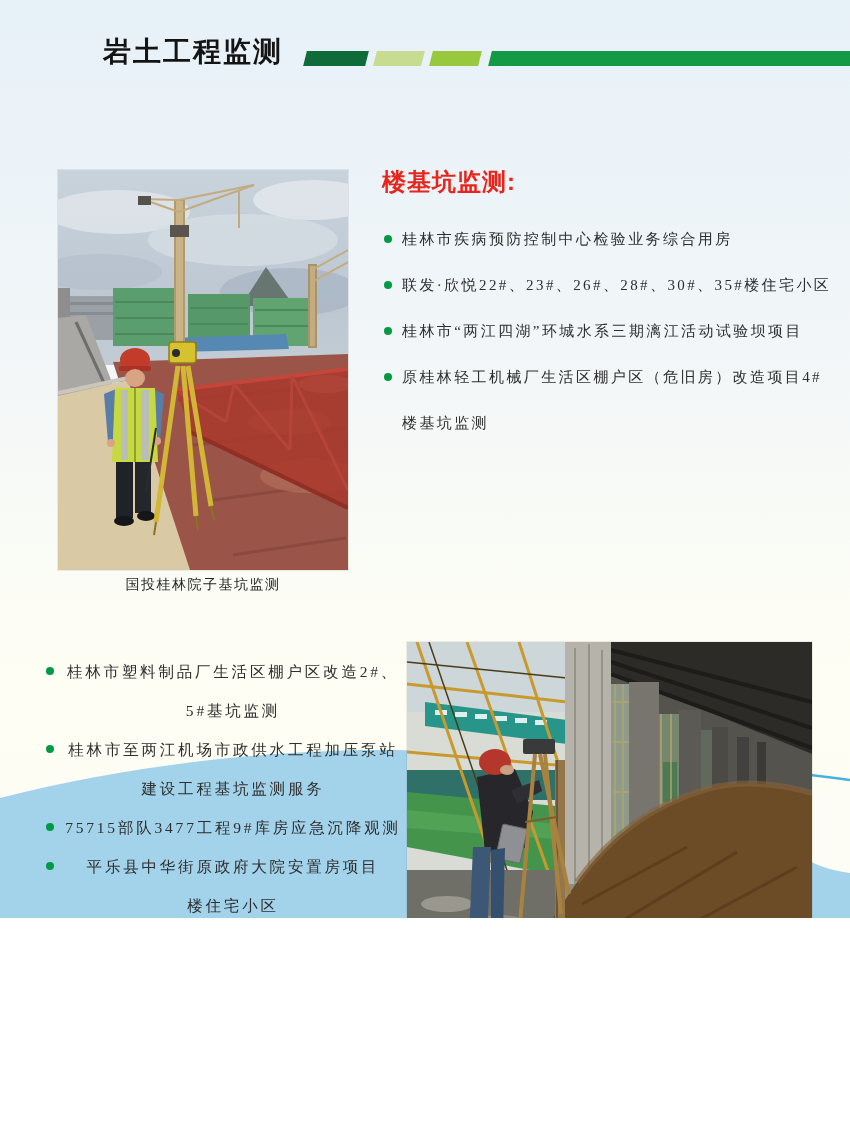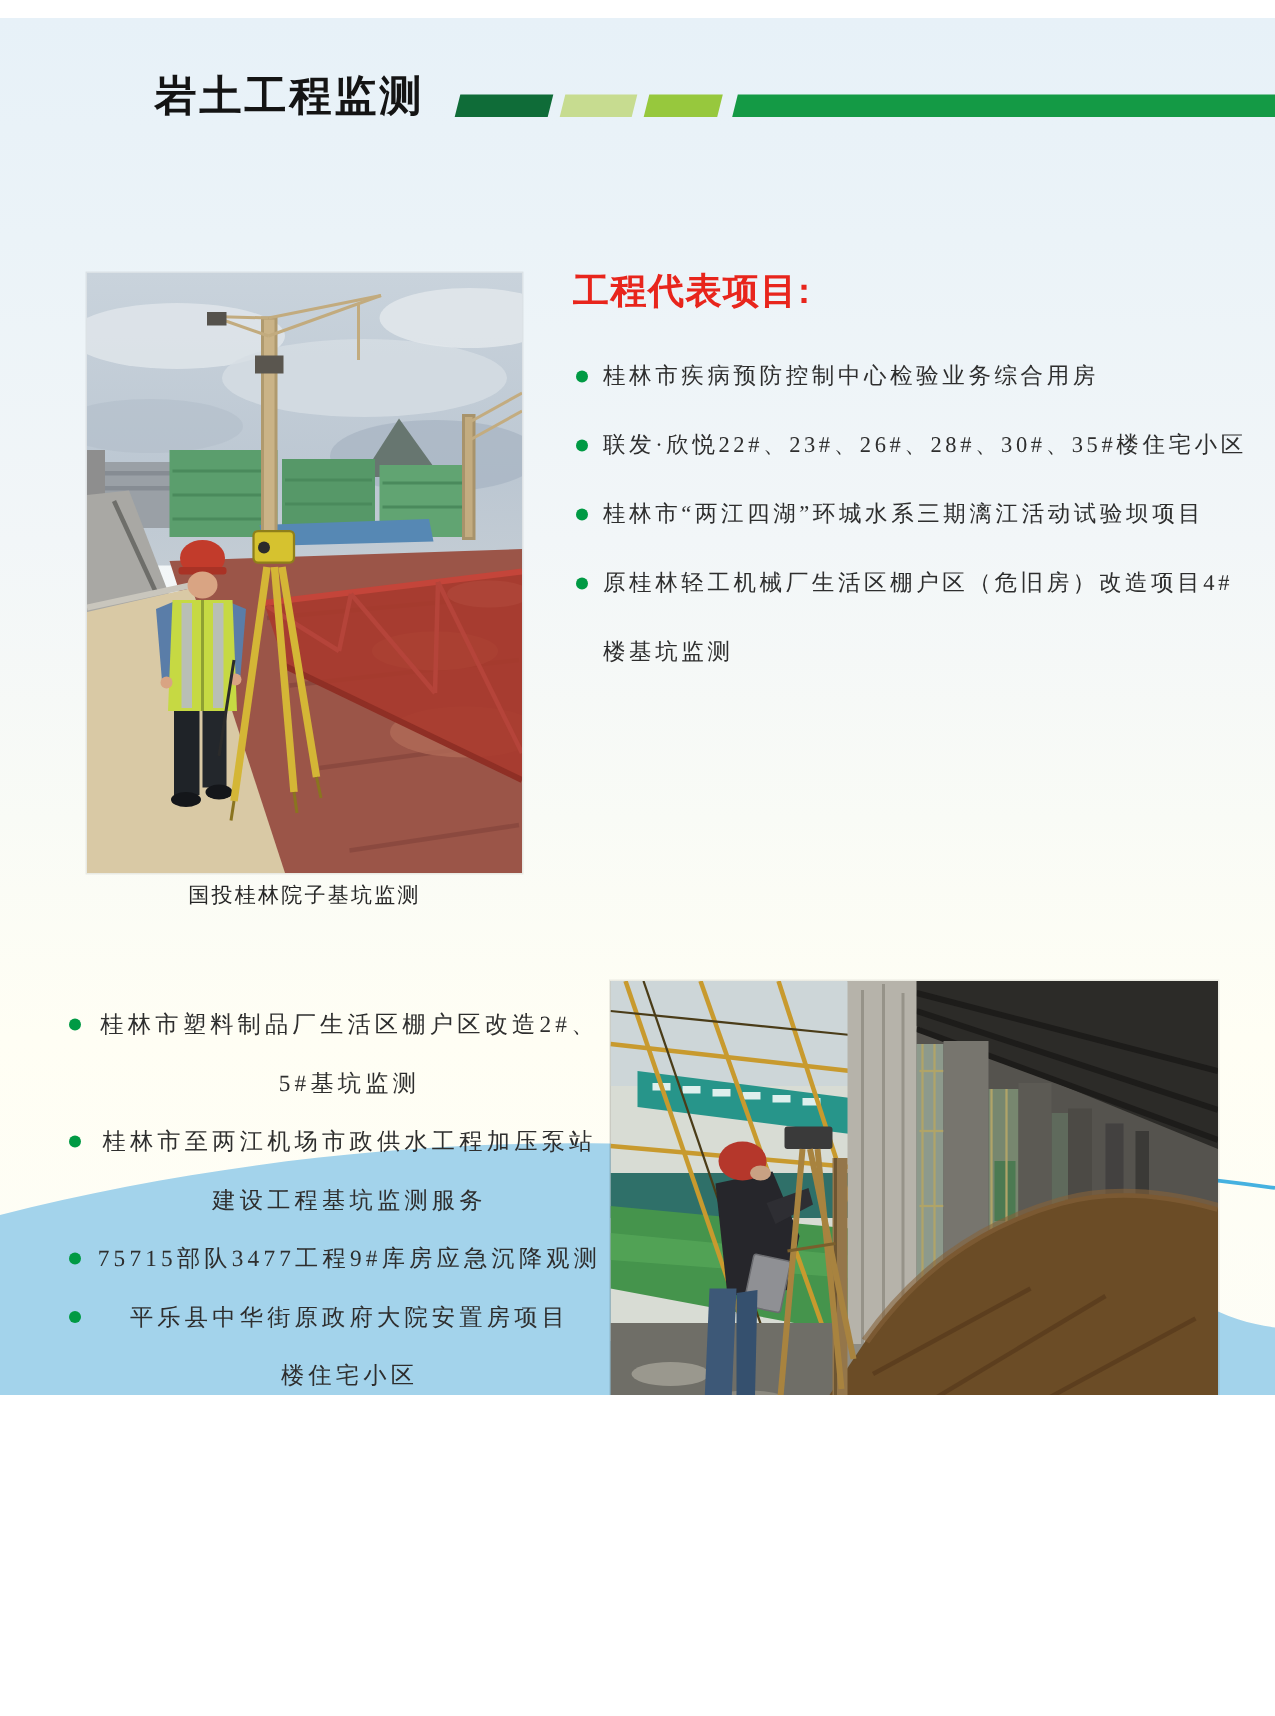--- a/index.html
+++ b/index.html
@@ -1,17 +1,17 @@
 <!DOCTYPE html>
 <html><head>
 <meta charset="utf-8">
 <style>
   html,body{margin:0;padding:0;background:#ffffff;}
   .page{
-    position:relative;width:850px;height:918px;overflow:hidden;margin:12px auto;
+    position:relative;width:850px;height:918px;overflow:hidden;margin:0 auto;
     background:linear-gradient(180deg,#e7f1f8 0%,#ebf3f8 16%,#f2f6f8 38%,#f9fbf6 58%,#fffef4 74%,#fdfdf6 100%);
     font-family:"Liberation Sans","DejaVu Sans",sans-serif;
     text-decoration:underline;
   }
   
   .header-title{
     position:absolute;left:103px;top:33px;
     font-family:"Liberation Serif","DejaVu Serif",serif;
     font-size:28px;font-weight:bold;color:#141414;letter-spacing:2px;white-space:nowrap;
   }
@@ -189,21 +189,21 @@
         <line x1="98" y1="352" x2="96" y2="365"></line>
           <line x1="153" y1="336" x2="156" y2="350"></line>
           <line x1="138" y1="346" x2="140" y2="360"></line>
       </g>
       <rect x="111" y="172" width="27" height="21" rx="3" fill="#d6c22f" stroke="#8f7f1a" stroke-width="1.5"></rect>
       <circle cx="118" cy="183" r="4" fill="#2b2b2b"></circle>
     </svg>
   </div>
   <div class="caption caption1">国投桂林院子基坑监测</div>
 
-  <div class="section-heading">工程代表项目:</div>
+  <div class="section-heading">楼基坑监测:</div>
 
   <ul class="projects list-right">
     <li>
         <span class="li-text">桂林市疾病预防控制中心检验业务综合用房</span>
       </li>
     <li>
         <span class="li-text">联发·欣悦22#、23#、26#、28#、30#、35#楼住宅小区</span>
       </li>
     <li>
         <span class="li-text">桂林市“两江四湖”环城水系三期漓江活动试验坝项目</span>

